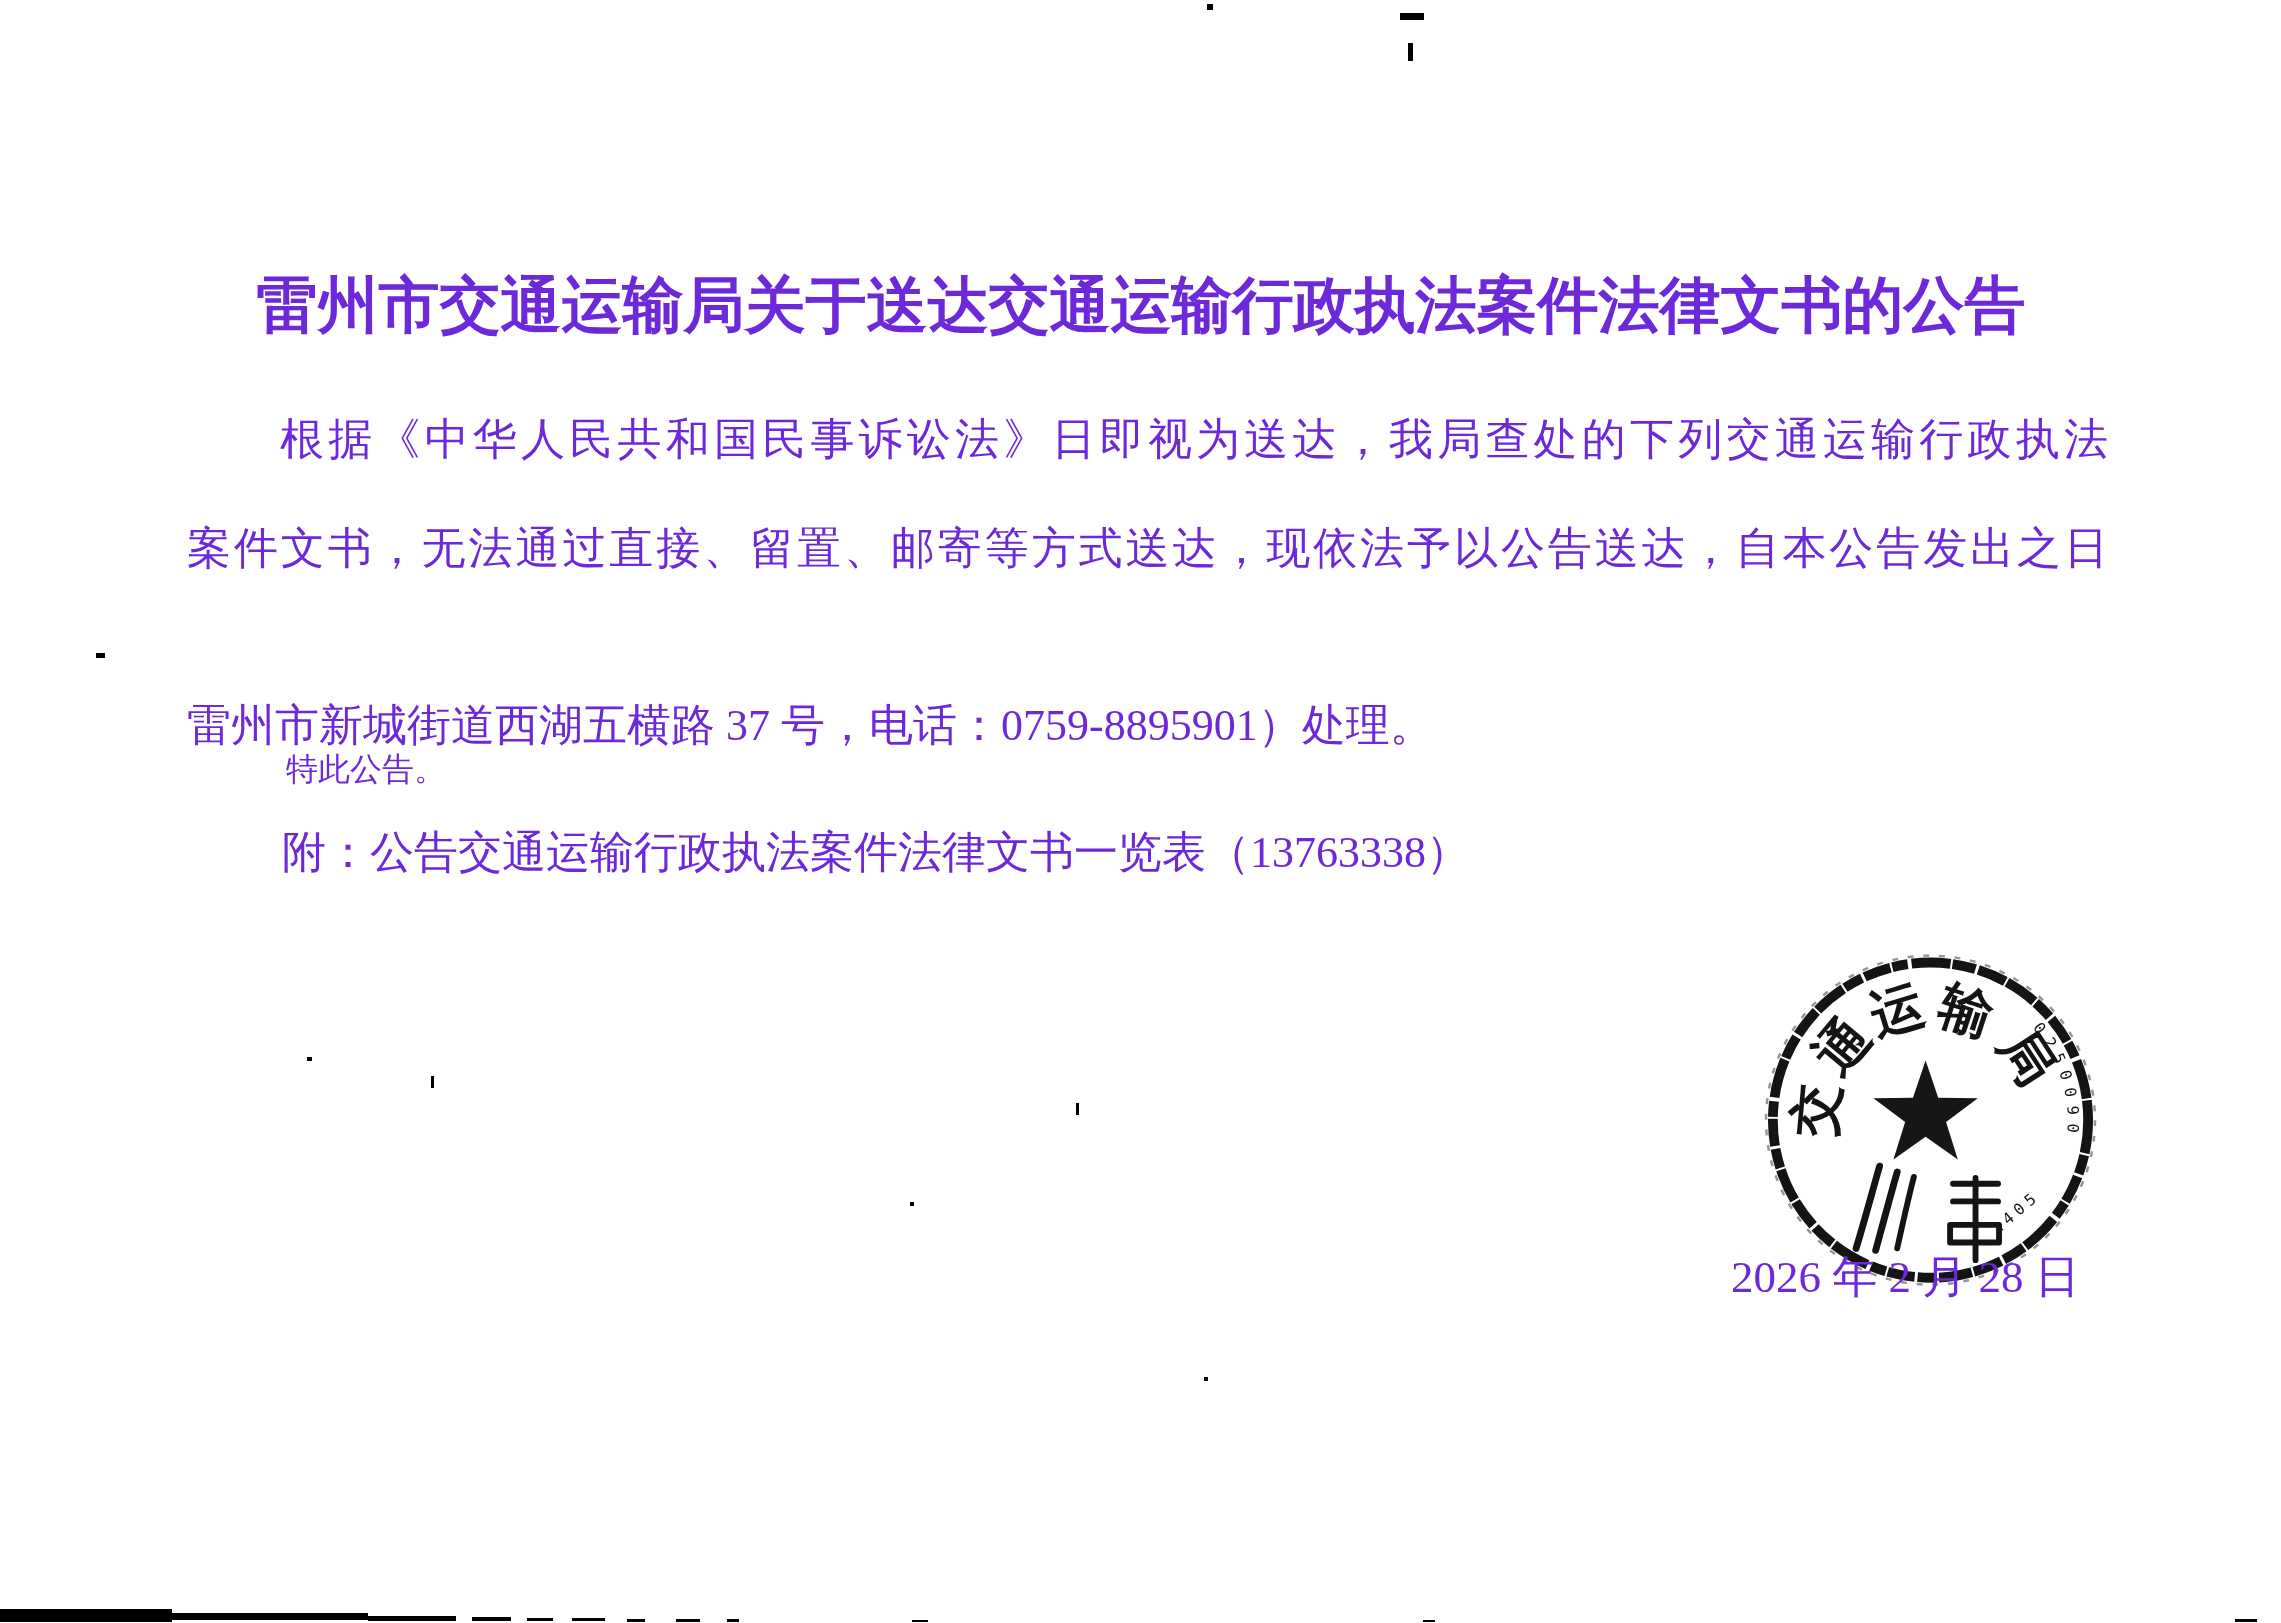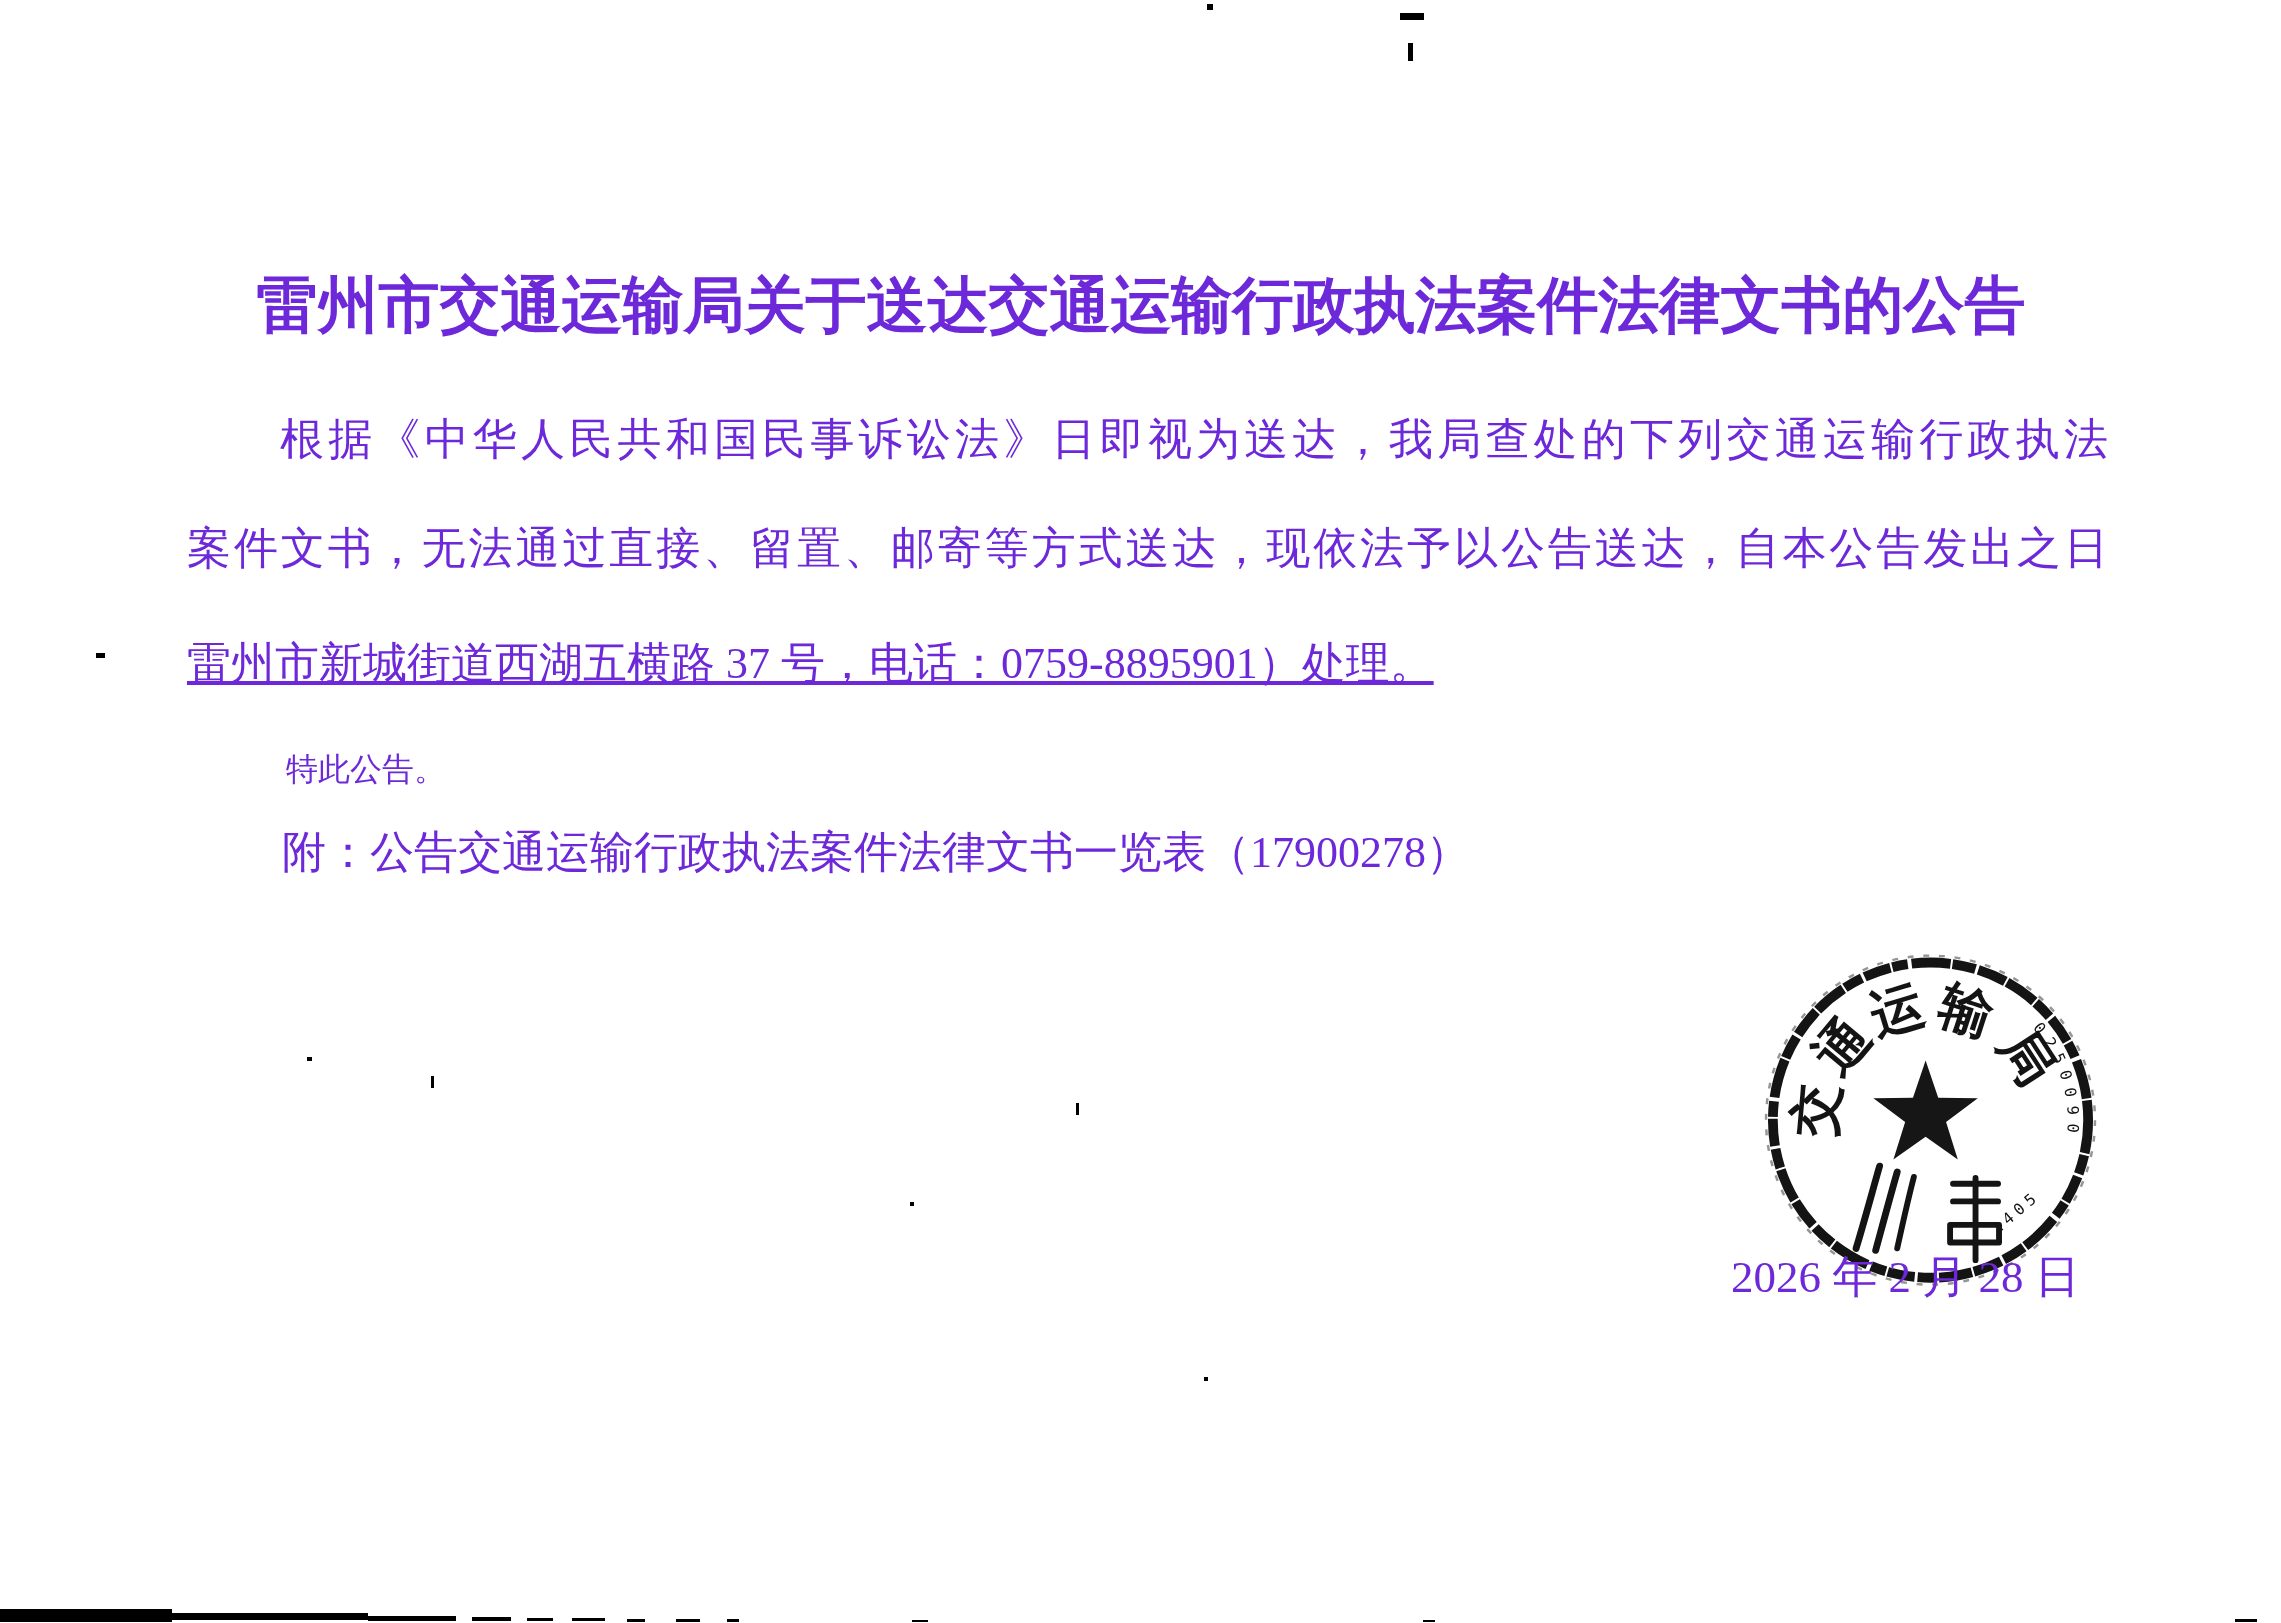--- a/index.html
+++ b/index.html
@@ -40,21 +40,21 @@
   .body-line.indent-first {
     text-indent: 93px;
   }
   .body-line.align-left {
     text-align: left;
     text-align-last: left;
   }
   .line-1 { top: 409px; }
   .line-2 { top: 518px; }
   .line-3 { top: 575px; }
-  .line-4 { top: 633px; text-decoration: underline; }
+  .line-4 { top: 695px; }
   .closing-line {
     position: absolute;
     left: 286px;
     top: 739px;
     font-size: 32px;
     line-height: 61px;
   }
   .attachment-line {
     position: absolute;
     left: 282px;
@@ -96,21 +96,21 @@
 
 <div class="page">
 
   <div class="doc-title">雷州市交通运输局关于送达交通运输行政执法案件法律文书的公告</div>
 
   <div class="body-line line-1 indent-first">根据《中华人民共和国民事诉讼法》日即视为送达，我局查处的下列交通运输行政执法</div>
   <div class="body-line line-2">案件文书，无法通过直接、留置、邮寄等方式送达，现依法予以公告送达，自本公告发出之日</div>
   <div class="body-line line-4 align-left">雷州市新城街道西湖五横路 37 号，电话：0759-8895901）处理。</div>
 
   <div class="closing-line">特此公告。</div>
-  <div class="attachment-line">附：公告交通运输行政执法案件法律文书一览表（17900278）</div>
+  <div class="attachment-line">附：公告交通运输行政执法案件法律文书一览表（13763338）</div>
 
   <svg class="seal-svg" viewBox="0 0 360 382" xmlns="http://www.w3.org/2000/svg">
     <defs>
       <path id="serialArc" d="M 284 91 A 140 140 0 0 1 307 244" fill="none"></path>
     </defs>
 
     <circle cx="180" cy="185" r="161" fill="none" stroke="#141414" stroke-width="10" stroke-dasharray="34 2 20 3 28 2 16 4 40 2 24 3 30 2"></circle>
     <circle cx="180" cy="185" r="168" fill="none" stroke="#141414" stroke-width="2.5" stroke-dasharray="6 10" opacity="0.45"></circle>
 
     <polygon points="175,124 187.9,162.2 228.3,162.7 195.9,186.8 207.9,225.3 175,202 142.1,225.3 154.1,186.8 121.7,162.7 162.1,162.2" fill="#161616"></polygon>

